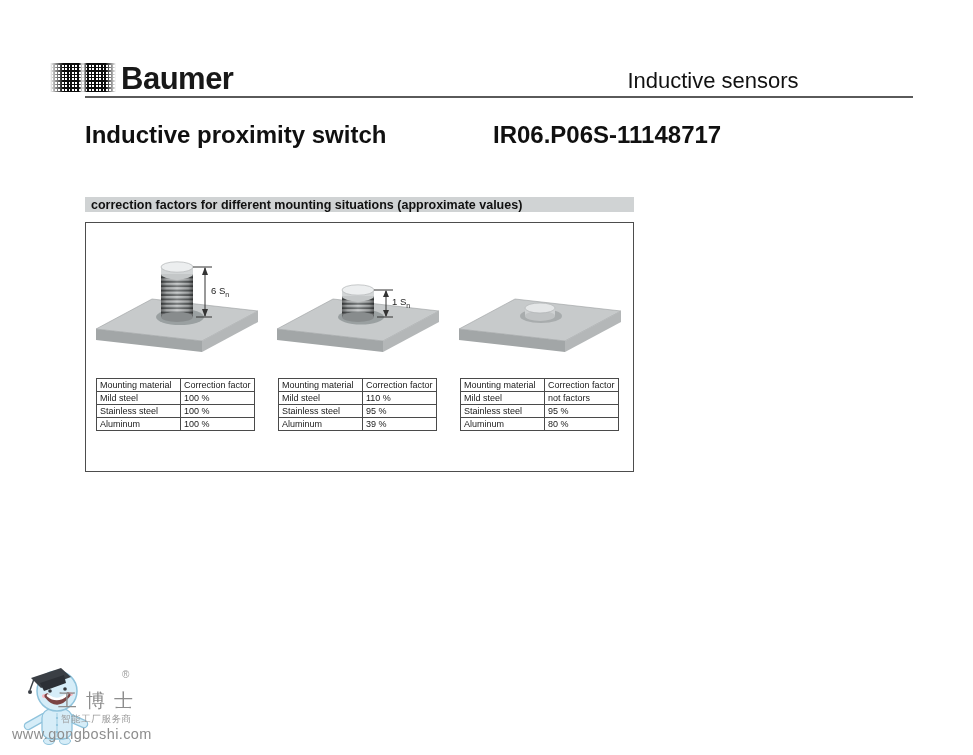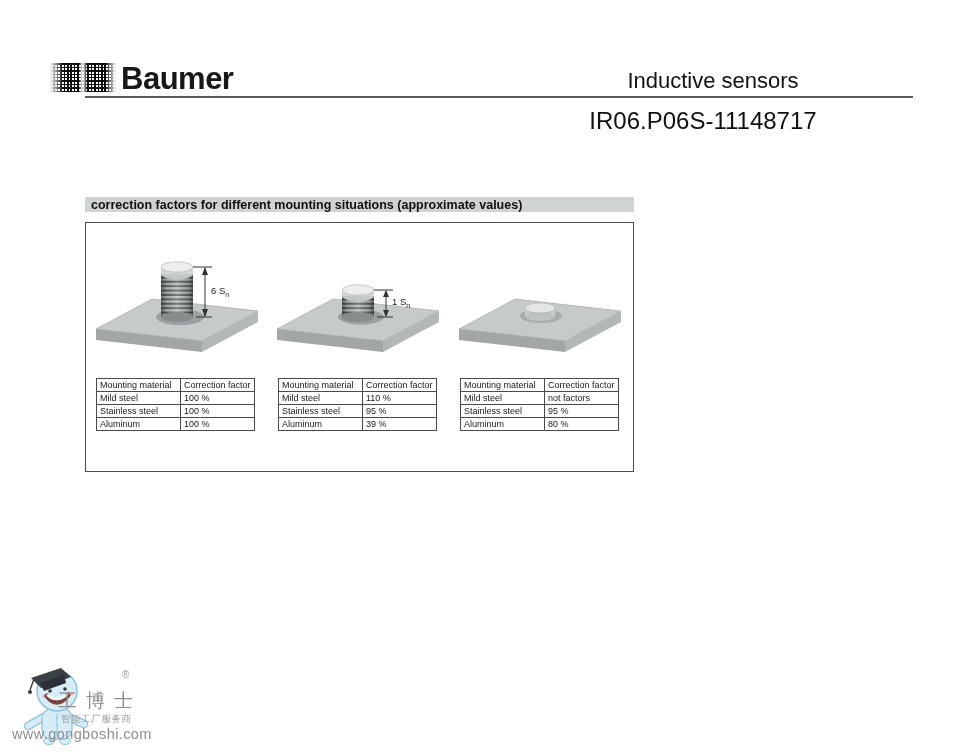--- a/index.html
+++ b/index.html
@@ -31,22 +31,22 @@
     position: absolute; left: 85px; top: 96px; width: 828px; height: 2px;
     background: #5a5a5a;
   }
 
   
   .product-title {
     position: absolute; left: 85px; top: 121px;
     font-size: 24px; font-weight: 700; color: #101010;
   }
   .product-model {
-    position: absolute; right: 60px; top: 107px; width: 420px; text-align: center;
-    font-size: 24px; font-weight: 400; color: #101010;
+    position: absolute; right: 60px; top: 121px; width: 420px; text-align: left;
+    font-size: 24px; font-weight: 700; color: #101010;
   }
 
   
   .section-banner {
     position: absolute; left: 85px; top: 197px; width: 549px; height: 15px;
     background: #d0d3d4; display: flex; align-items: center;
     padding-left: 6px; font-size: 12.5px; font-weight: 700; color: #111;
   }
   .section-box {
     position: absolute; left: 85px; top: 222px; width: 549px; height: 250px;
@@ -97,20 +97,21 @@
 </head>
 <body>
 
 <div class="page">
 
   <div class="logo-mark"></div>
   <div class="brand-word">Baumer</div>
   <div class="header-category">Inductive sensors</div>
   <div class="header-rule"></div>
 
+  <div class="product-title">Inductive proximity switch</div>
   <div class="product-model">IR06.P06S-11148717</div>
 
   <div class="section-banner">correction factors for different mounting situations (approximate values)</div>
 
   <div class="section-box">
 
     <div class="diagram d1">
       <svg viewBox="0 0 172 102">
         <defs>
           <pattern id="thrA" width="32" height="4.4" patternUnits="userSpaceOnUse">

